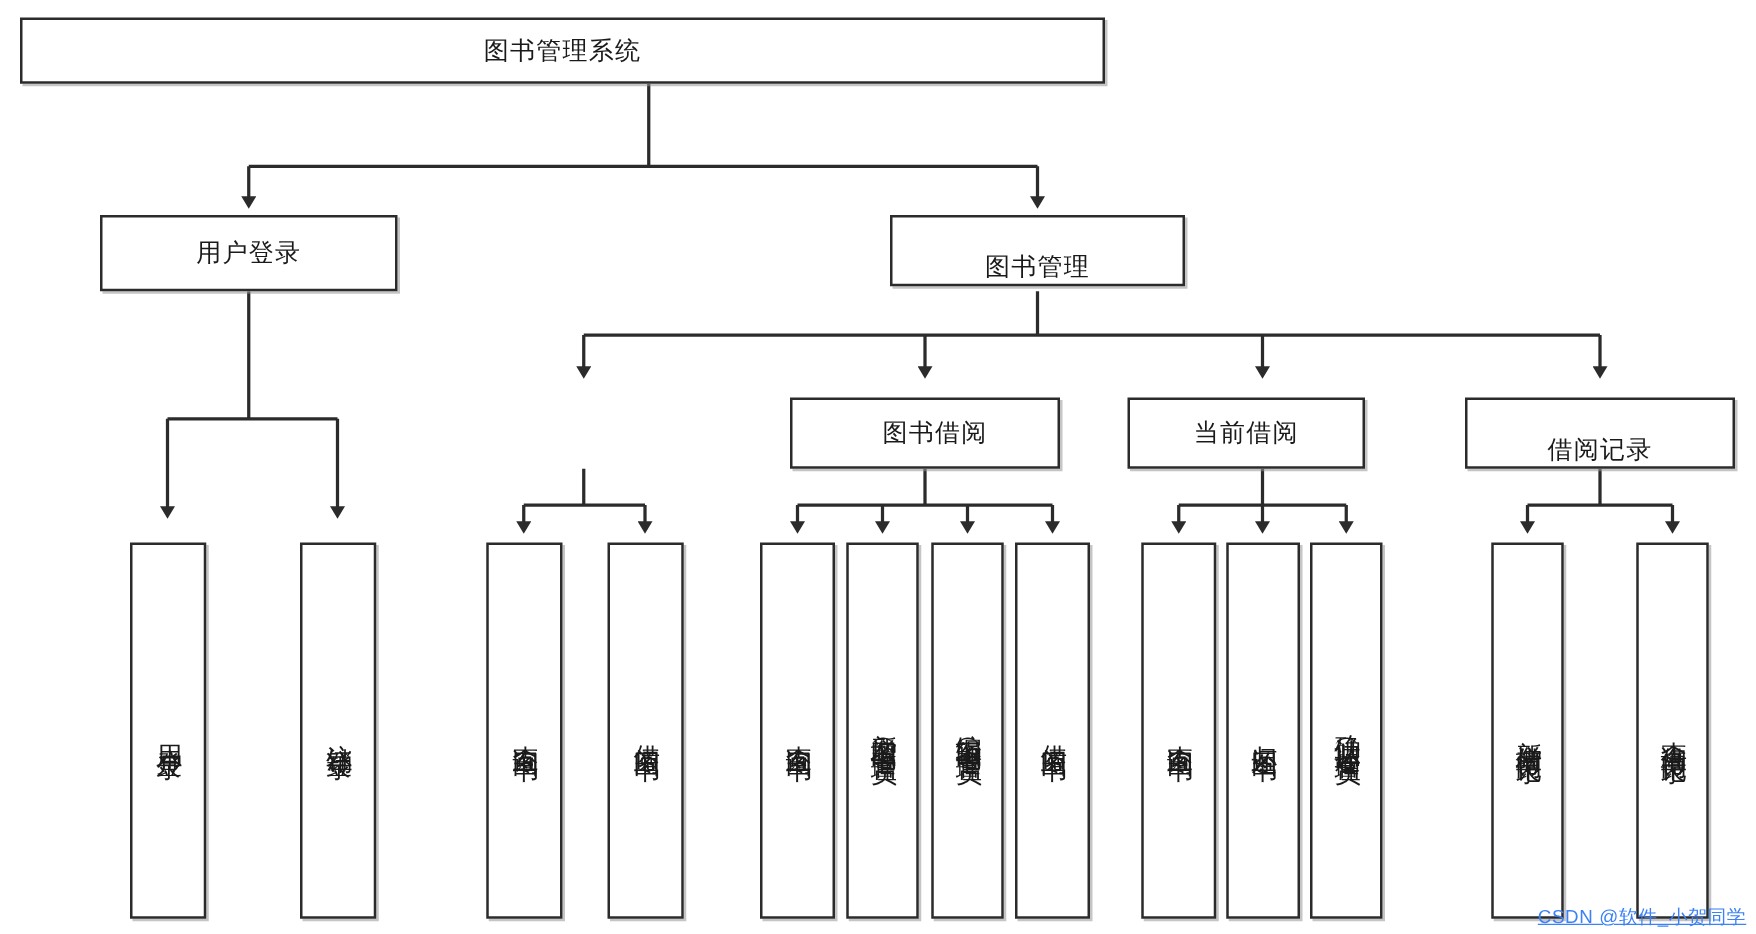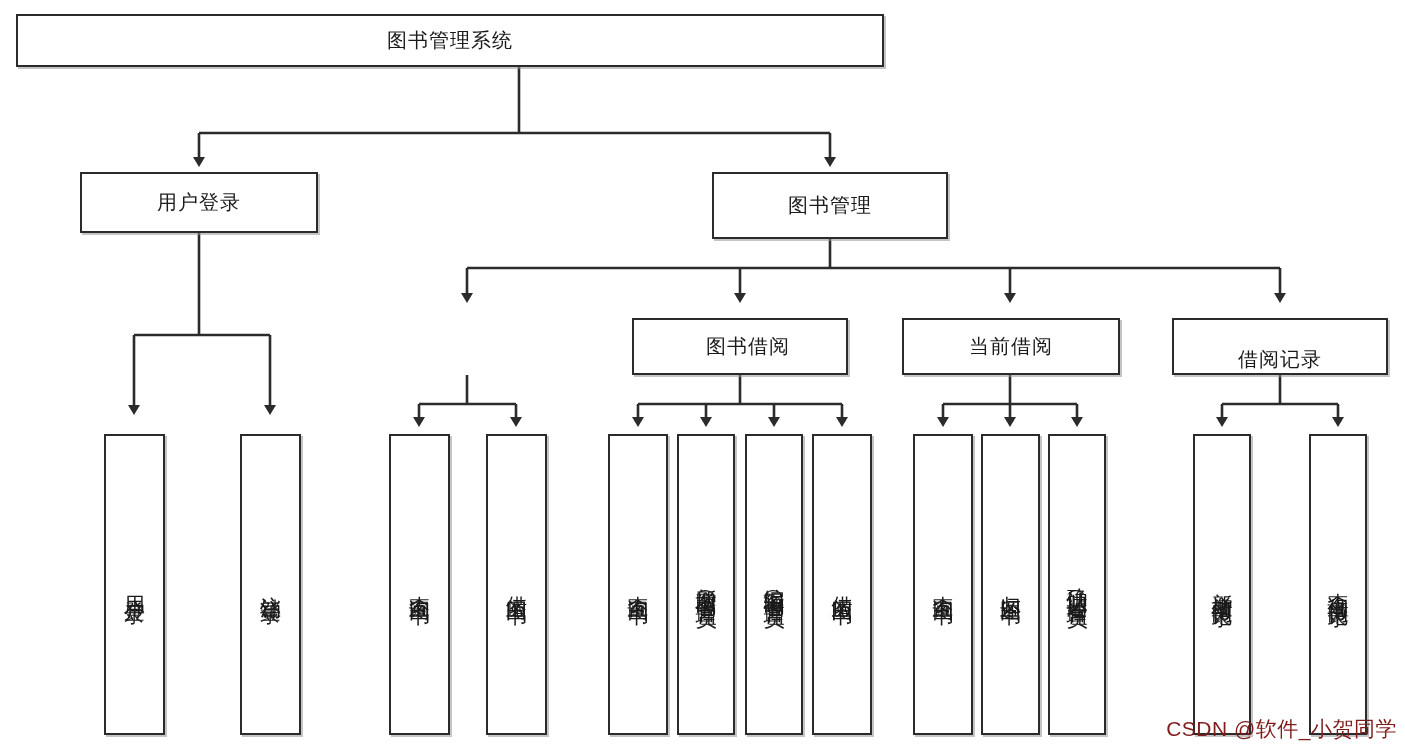--- a/index.html
+++ b/index.html
@@ -10,23 +10,23 @@
   .node{position:absolute;box-sizing:border-box;background:#ffffff;
         border:2px solid #2b2b2b;
         box-shadow:2px 2px 0 0 rgba(150,150,150,.55);
         display:flex;align-items:center;justify-content:center;
         color:#1a1a1a;}
   .node.horiz{font-size:20px;letter-spacing:1px;}
   .node.vert{writing-mode:vertical-rl;text-orientation:upright;
              font-size:21px;letter-spacing:3px;line-height:1.05;
              padding:6px 0;text-align:center;}
   .node.vert .txt{writing-mode:vertical-rl;text-orientation:upright;}
-  .watermark{position:absolute;right:8px;bottom:4px;font-size:21px;
-             color:#7f1d1d;letter-spacing:.5px;white-space:nowrap;
-             pointer-events:none;}
+  .watermark{position:absolute;right:8px;bottom:4px;font-size:15px;
+             color:#3b82f6;letter-spacing:.5px;white-space:nowrap;
+             pointer-events:none;text-decoration:underline;}
 </style>
 </head>
 <body>
 
 <div id="canvas">
 
   <svg id="wires" viewBox="0 0 1405 747" xmlns="http://www.w3.org/2000/svg">
     <defs>
       <marker id="arr" markerWidth="10" markerHeight="12" refX="1" refY="6" orient="auto" markerUnits="userSpaceOnUse">
         <path d="M0,0 L10,6 L0,12 z" fill="#2b2b2b"></path>
@@ -76,28 +76,28 @@
     </g>
   </svg>
 
   <div class="node horiz" style="left:16px;top:14px;width:868px;height:53px;">
     <span class="txt">图书管理系统</span>
   </div>
 
   <div class="node horiz" style="left:80px;top:172px;width:238px;height:61px;">
     <span class="txt">用户登录</span>
   </div>
-  <div class="node horiz" style="left:712px;top:172px;width:236px;height:67px;">
+  <div class="node horiz" style="left:712px;top:172px;width:236px;height:57px;align-items:flex-end;">
     <span class="txt">图书管理</span>
   </div>
 
   <div class="node horiz" style="left:632px;top:318px;width:216px;height:57px;padding-left:16px;">
     <span class="txt">图书借阅</span>
   </div>
-  <div class="node horiz" style="left:902px;top:318px;width:218px;height:57px;">
+  <div class="node horiz" style="left:902px;top:318px;width:190px;height:57px;">
     <span class="txt">当前借阅</span>
   </div>
   <div class="node horiz" style="left:1172px;top:318px;width:216px;height:57px;align-items:flex-end;">
     <span class="txt">借阅记录</span>
   </div>
 
   <div class="node vert" style="left:104px;top:434px;width:61px;height:301px;">
     <span class="txt">用户登录</span>
   </div>
   <div class="node vert" style="left:240px;top:434px;width:61px;height:301px;">

